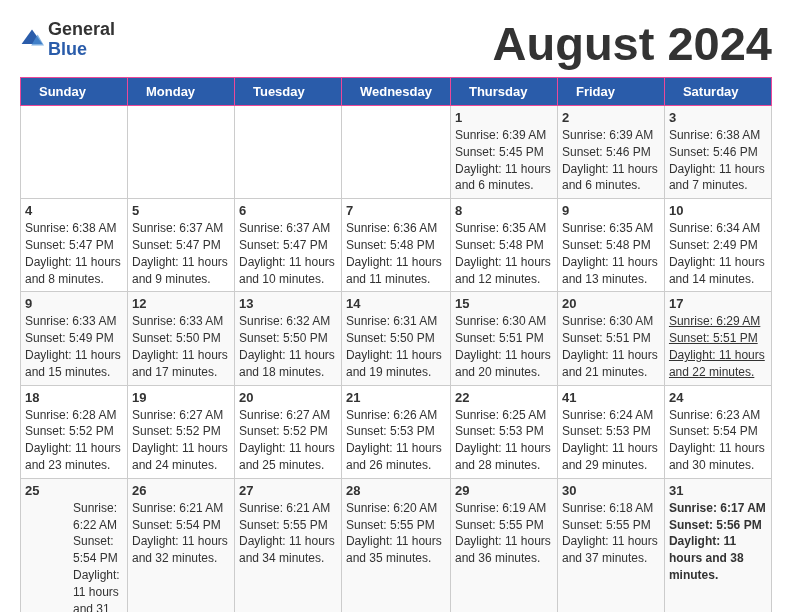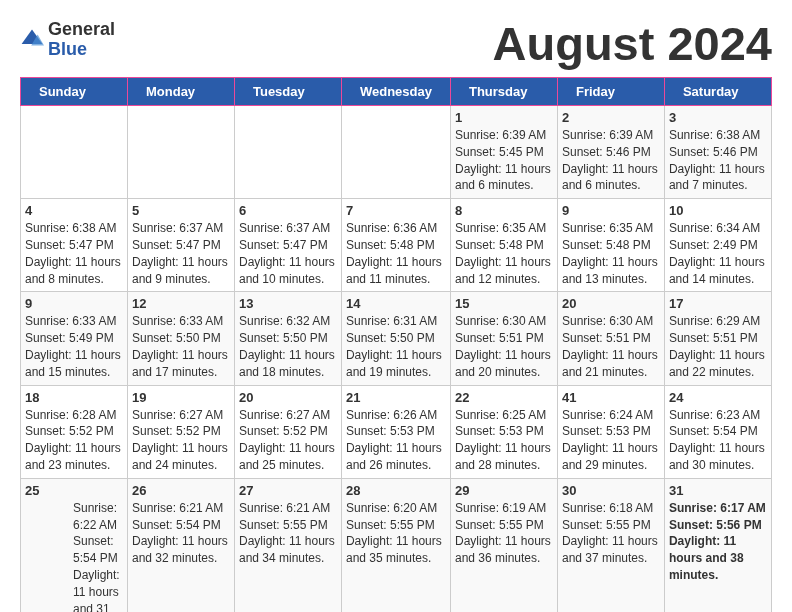--- a/index.html
+++ b/index.html
@@ -218,21 +218,21 @@
 Daylight: 11 hours and 20 minutes.</div>
         </td>
         <td>
           <span class="day-number">20</span>
           <div class="day-info" style="white-space: pre-line;">Sunrise: 6:30 AM
 Sunset: 5:51 PM
 Daylight: 11 hours and 21 minutes.</div>
         </td>
         <td>
           <span class="day-number">17</span>
-          <div class="day-info" style="white-space: pre-line;">Sunrise: 6:29 AM
+          <div class="day-info" style="white-space: pre-line; text-decoration: underline;">Sunrise: 6:29 AM
 Sunset: 5:51 PM
 Daylight: 11 hours and 22 minutes.</div>
         </td>
       </tr>
       <tr>
         <td>
           <span class="day-number">18</span>
           <div class="day-info" style="white-space: pre-line;">Sunrise: 6:28 AM
 Sunset: 5:52 PM
 Daylight: 11 hours and 23 minutes.</div>

